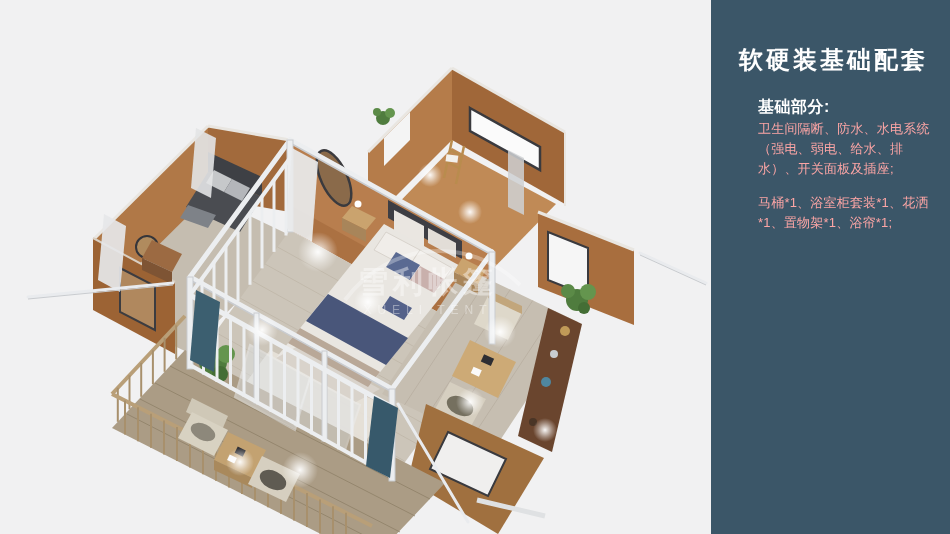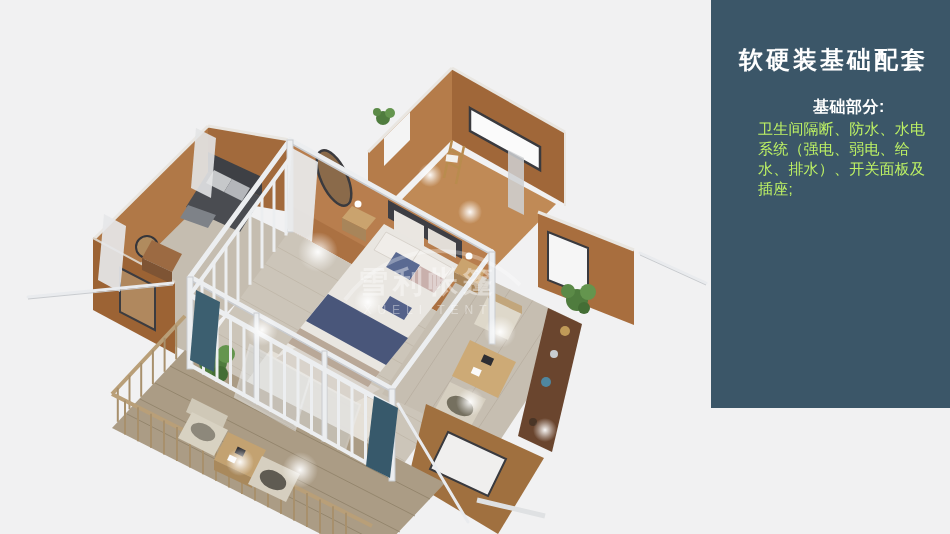--- a/index.html
+++ b/index.html
@@ -1,24 +1,24 @@
 <!DOCTYPE html>
 <html><head>
 <meta charset="utf-8">
 <style>
   html,body{margin:0;padding:0;background:#ffffff;}
   .stage{position:relative;width:950px;height:534px;overflow:hidden;background:#f1f1f2;font-family:"Liberation Sans",sans-serif;}
   .render-pane{position:absolute;left:0;top:0;width:711px;height:534px;background:#f1f1f2;}
   .render-pane svg{display:block;width:711px;height:534px;}
-  .sidebar{position:absolute;left:711px;top:0;width:239px;height:408px;background:#3b5668;color:#ffffff;box-sizing:border-box;}
+  .sidebar{position:absolute;left:711px;top:0;width:239px;height:534px;background:#3b5668;color:#ffffff;box-sizing:border-box;}
   .sidebar-title{margin:46px 10px 0 28px;font-size:24px;line-height:28px;font-weight:bold;letter-spacing:3px;white-space:nowrap;}
   .sidebar-sections{margin:24px 10px 0 47px;width:182px;}
   .spec-section{margin-bottom:14px;}
-  .spec-heading{font-size:16px;line-height:18px;font-weight:bold;margin-bottom:3px;letter-spacing:0.5px;text-align:center;}
-  .spec-body{font-size:15px;line-height:20px;color:#bef264;letter-spacing:0.2px;}
+  .spec-heading{font-size:16px;line-height:18px;font-weight:bold;margin-bottom:3px;letter-spacing:0.5px;}
+  .spec-body{font-size:13px;line-height:20px;color:#fca5a5;letter-spacing:0.2px;}
   .wm-cn{font-size:30px;letter-spacing:5px;fill:#ffffff;opacity:.42;font-weight:bold;}
   .wm-en{font-size:12px;letter-spacing:6px;fill:#ffffff;opacity:.38;}
 </style>
 </head>
 <body>
 
 <div class="stage">
 
   <div class="render-pane">
     <svg viewBox="0 0 711 534">
@@ -341,17 +341,18 @@
   <aside class="sidebar">
     <h1 class="sidebar-title">软硬装基础配套</h1>
     <div class="sidebar-sections">
       <div class="spec-section">
         <div class="spec-heading">基础部分:</div>
         <div class="spec-body">卫生间隔断、防水、水电系统（强电、弱电、给水、排水）、开关面板及插座;</div>
       </div>
       <div class="spec-section">
       </div>
       <div class="spec-section">
+        <div class="spec-body">马桶*1、浴室柜套装*1、花洒*1、置物架*1、浴帘*1;</div>
       </div>
     </div>
   </aside>
 
 </div>
 
 </body></html>

